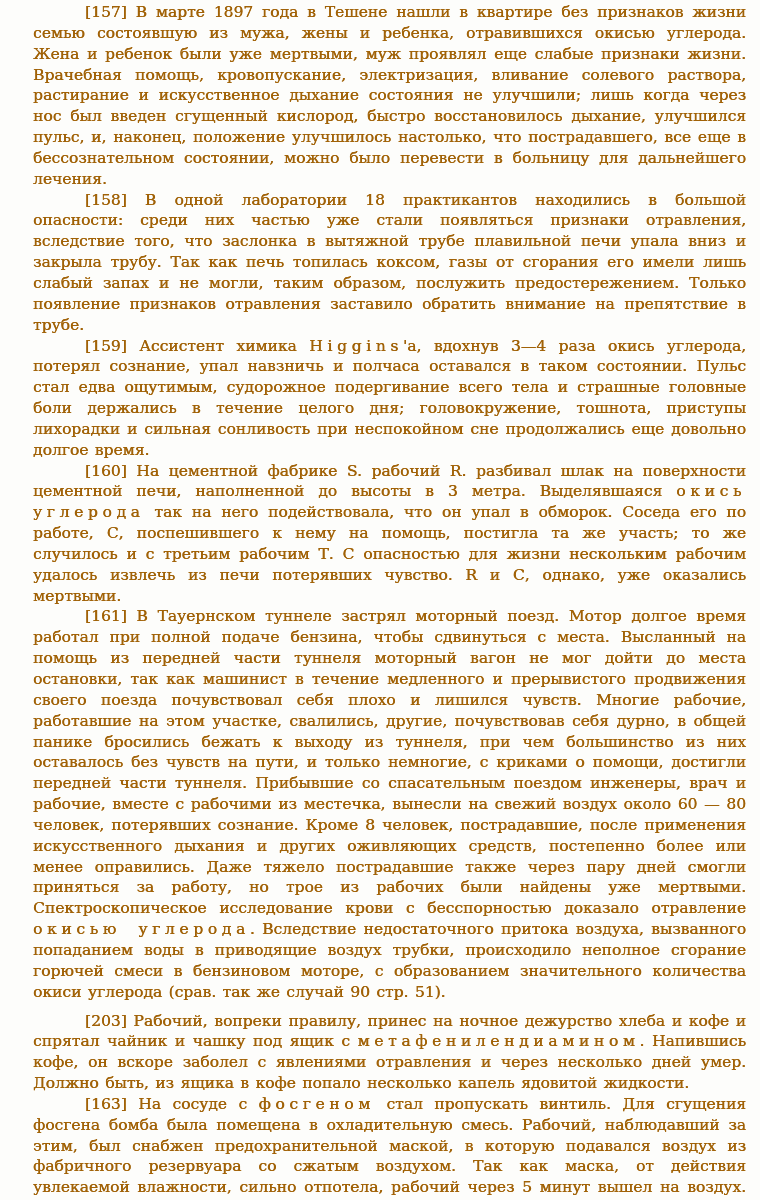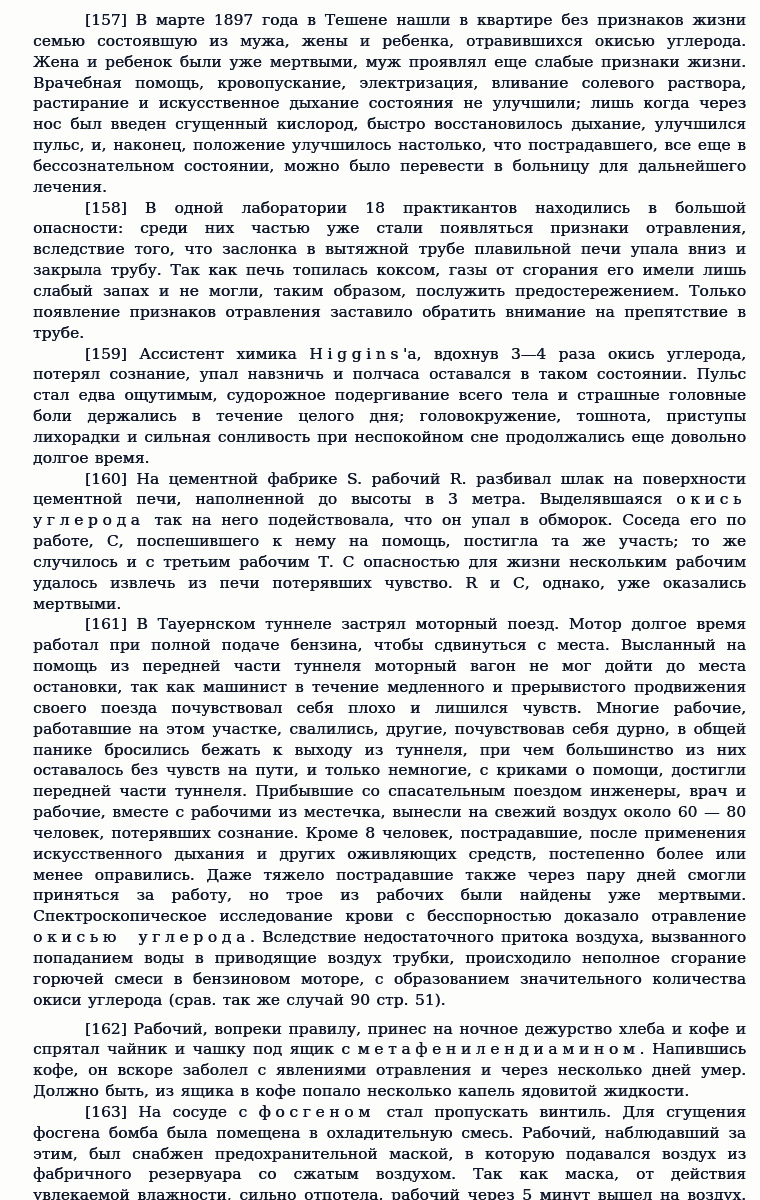--- a/index.html
+++ b/index.html
@@ -7,25 +7,25 @@
     padding: 0;
     background: #fdfdfb;
   }
   .page {
     position: relative;
     box-sizing: border-box;
     width: 760px;
     height: 1200px;
     background: #fdfdfb;
     overflow: hidden;
-    padding: 10px 14px 0 33px;
+    padding: 2px 14px 0 33px;
     font-family: "DejaVu Serif", "Liberation Serif", serif;
     font-size: 15.5px;
     line-height: 20.85px;
-    color: #0f172a;
+    color: #a16207;
     text-align: justify;
     text-shadow: 0.35px 0 0 currentColor; 
   }
   .para {
     margin: 0;
     text-indent: 52px;
     word-spacing: 1.5px;
   }
   .para.gap-before {
     margin-top: 8px;
@@ -45,17 +45,17 @@
   <p class="para"><span>[157] В марте 1897 года в Тешене нашли в квартире без признаков жизни семью состоявшую из мужа, жены и ребенка, отравившихся окисью углерода. Жена и ребенок были уже мертвыми, муж проявлял еще слабые признаки жизни. Врачебная помощь, кровопускание, электризация, вливание солевого раствора, растирание и искусственное дыхание состояния не улучшили; лишь когда через нос был введен сгущенный кислород, быстро восстановилось дыхание, улучшился пульс, и, наконец, положение улучшилось настолько, что пострадавшего, все еще в бессознательном состоянии, можно было перевести в больницу для дальнейшего лечения.</span></p>
 
   <p class="para"><span>[158] В одной лаборатории 18 практикантов находились в большой опасности: среди них частью уже стали появляться признаки отравления, вследствие того, что заслонка в вытяжной трубе плавильной печи упала вниз и закрыла трубу. Так как печь топилась коксом, газы от сгорания его имели лишь слабый запах и не могли, таким образом, послужить предостережением. Только появление признаков отравления заставило обратить внимание на препятствие в трубе.</span></p>
 
   <p class="para"><span>[159] Ассистент химика </span><span class="emph">Higgins</span><span>'а, вдохнув 3—4 раза окись углерода, потерял сознание, упал навзничь и полчаса оставался в таком состоянии. Пульс стал едва ощутимым, судорожное подергивание всего тела и страшные головные боли держались в течение целого дня; головокружение, тошнота, приступы лихорадки и сильная сонливость при неспокойном сне продолжались еще довольно долгое время.</span></p>
 
   <p class="para"><span>[160] На цементной фабрике S. рабочий R. разбивал шлак на поверхности цементной печи, наполненной до высоты в 3 метра. Выделявшаяся </span><span class="emph">окись углерода</span><span> так на него подействовала, что он упал в обморок. Соседа его по работе, С, поспешившего к нему на помощь, постигла та же участь; то же случилось и с третьим рабочим Т. С опасностью для жизни нескольким рабочим удалось извлечь из печи потерявших чувство. R и С, однако, уже оказались мертвыми.</span></p>
 
   <p class="para"><span>[161] В Тауернском туннеле застрял моторный поезд. Мотор долгое время работал при полной подаче бензина, чтобы сдвинуться с места. Высланный на помощь из передней части туннеля моторный вагон не мог дойти до места остановки, так как машинист в течение медленного и прерывистого продвижения своего поезда почувствовал себя плохо и лишился чувств. Многие рабочие, работавшие на этом участке, свалились, другие, почувствовав себя дурно, в общей панике бросились бежать к выходу из туннеля, при чем большинство из них оставалось без чувств на пути, и только немногие, с криками о помощи, достигли передней части туннеля. Прибывшие со спасательным поездом инженеры, врач и рабочие, вместе с рабочими из местечка, вынесли на свежий воздух около 60 — 80 человек, потерявших сознание. Кроме 8 человек, пострадавшие, после применения искусственного дыхания и других оживляющих средств, постепенно более или менее оправились. Даже тяжело пострадавшие также через пару дней смогли приняться за работу, но трое из рабочих были найдены уже мертвыми. Спектроскопическое исследование крови с бесспорностью доказало отравление </span><span class="emph">окисью углерода</span><span>. Вследствие недостаточного притока воздуха, вызванного попаданием воды в приводящие воздух трубки, происходило неполное сгорание горючей смеси в бензиновом моторе, с образованием значительного количества окиси углерода (срав. так же случай 90 стр. 51).</span></p>
 
-  <p class="para gap-before"><span>[162] Рабочий, вопреки правилу, принес на ночное дежурство хлеба и кофе и спрятал чайник и чашку под ящик с </span><span class="emph">метафенилендиамином</span><span>. Напившись кофе, он вскоре заболел с явлениями отравления и через несколько дней умер. Должно быть, из ящика в кофе попало несколько капель ядовитой жидкости.</span></p>
+  <p class="para gap-before"><span>[203] Рабочий, вопреки правилу, принес на ночное дежурство хлеба и кофе и спрятал чайник и чашку под ящик с </span><span class="emph">метафенилендиамином</span><span>. Напившись кофе, он вскоре заболел с явлениями отравления и через несколько дней умер. Должно быть, из ящика в кофе попало несколько капель ядовитой жидкости.</span></p>
 
   <p class="para"><span>[163] На сосуде с </span><span class="emph">фосгеном</span><span> стал пропускать винтиль. Для сгущения фосгена бомба была помещена в охладительную смесь. Рабочий, наблюдавший за этим, был снабжен предохранительной маской, в которую подавался воздух из фабричного резервуара со сжатым воздухом. Так как маска, от действия увлекаемой влажности, сильно отпотела, рабочий через 5 минут вышел на воздух. После этого надсмотрщик в маске вошел в помещение и, после охлаждения в течение ¾ часа, закрыл сосуд. Рабочий, держа около рта платок, пропитанный спиртом, еще раз входил в помещение, чтобы принести надсмотрщику мешок с солью. Через ½ часа рабочий стал жаловаться на сильное недомогание. Ночью состояние его ухудшилось, и на другой день последовала смерть.</span></p>
 
 </div>
 
 </body></html>

